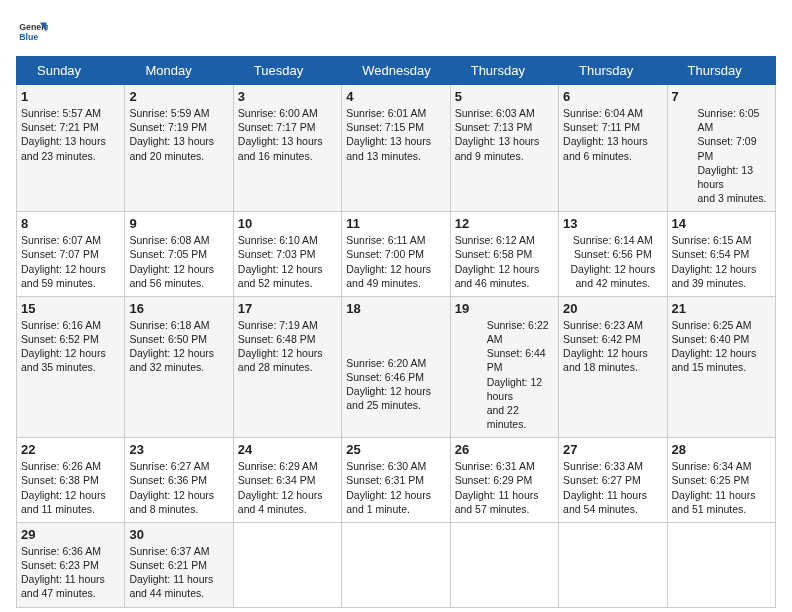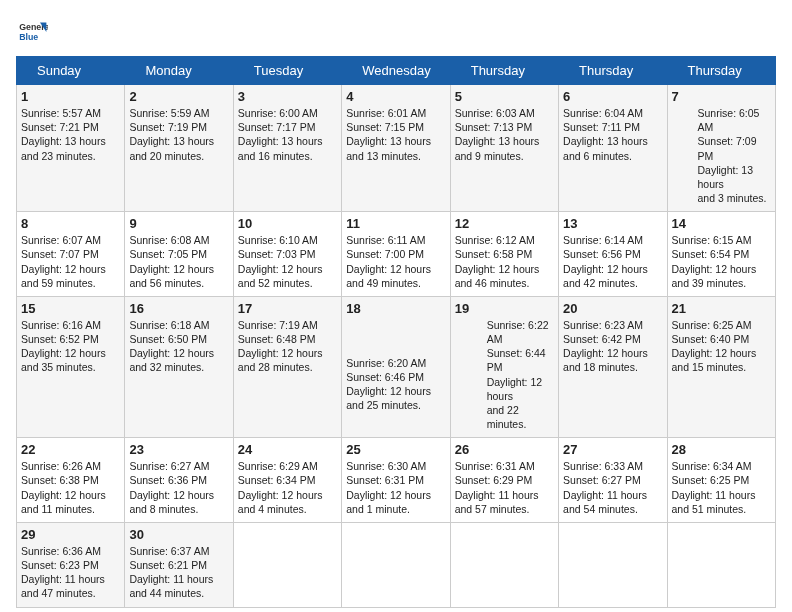--- a/index.html
+++ b/index.html
@@ -195,21 +195,21 @@
         </td>
         <td>
           <span class="day-num">12</span>
           <div class="cell-text" style="white-space: pre-line;">Sunrise: 6:12 AM
 Sunset: 6:58 PM
 Daylight: 12 hours
 and 46 minutes.</div>
         </td>
         <td>
           <span class="day-num">13</span>
-          <div class="cell-text" style="white-space: pre-line;">Sunrise: 6:14 AM
+          <div class="cell-text" style="white-space: pre-line; text-align: center;">Sunrise: 6:14 AM
 Sunset: 6:56 PM
 Daylight: 12 hours
 and 42 minutes.</div>
         </td>
         <td>
           <span class="day-num">14</span>
           <div class="cell-text" style="white-space: pre-line;">Sunrise: 6:15 AM
 Sunset: 6:54 PM
 Daylight: 12 hours
 and 39 minutes.</div>

